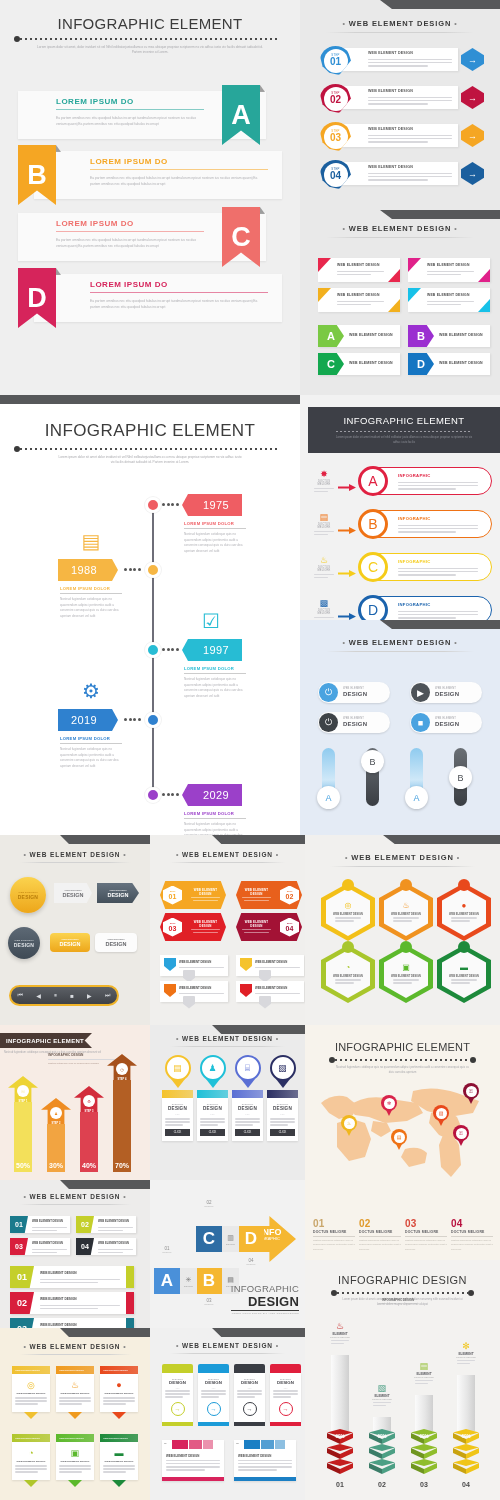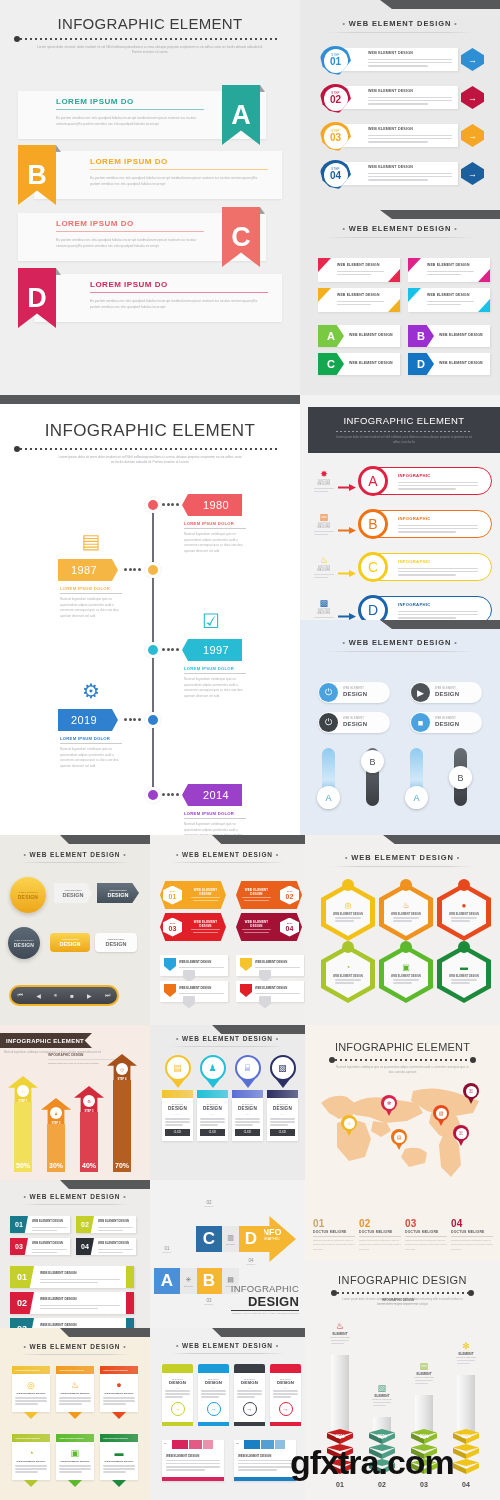--- a/index.html
+++ b/index.html
@@ -538,36 +538,36 @@
 
   <div class="panel" id="p4">
     <div class="darkbar" style="width:300px;"></div>
     <div class="big-title">INFOGRAPHIC ELEMENT</div>
     <div class="dashline" style="margin:5px 14px 3px;"></div>
     <div class="lorem">Lorem ipsum dolor sit amet dolor invidunt sit vel Nihil exlibatorjustoullamco cu mea ubicque propriae scriptorem no vix adhuc iusto vix facilis detraxit iudicabit id. Partem invenire at Lorem.</div>
     <div class="tl-spine"></div>
     <div id="tl-host">
         <div class="tl-node" style="left:145px;top:102px;background:#ef5d63;"></div>
         <div class="tl-chip r" style="left:182px;top:99px;width:60px;background:#ef5d63;">
-          <span>1980</span>
+          <span>1975</span>
         </div>
         <div class="tl-dots" style="left:162px;top:108px;width:18px;">
           <i style="left:0px"></i>
           <i style="left:4.5px"></i>
           <i style="left:9px"></i>
           <i style="left:13.5px"></i>
         </div>
         <div class="tl-txt" style="left:184px;top:126px;">
           <div class="h" style="color:#ef5d63">LOREM IPSUM DOLOR</div>
           <div class="r"></div>
           <div class="b">Nostrud fugiendum cotidieque quis no quaerendum adipisci pertinentio audit a convenire consequat quis cu duis caerulea aperiam deserunt vel iudit</div>
         </div>
         <div class="tl-node" style="left:145px;top:167px;background:#f6b643;"></div>
         <div class="tl-chip l" style="left:58px;top:164px;width:60px;background:#f6b643;">
-          <span>1987</span>
+          <span>1988</span>
         </div>
         <div class="tl-dots" style="left:124px;top:173px;width:18px;">
           <i style="left:0px"></i>
           <i style="left:4.5px"></i>
           <i style="left:9px"></i>
           <i style="left:13.5px"></i>
         </div>
         <div class="tl-txt" style="left:60px;top:191px;">
           <div class="h" style="color:#f6b643">LOREM IPSUM DOLOR</div>
           <div class="r"></div>
@@ -601,21 +601,21 @@
           <i style="left:13.5px"></i>
         </div>
         <div class="tl-txt" style="left:60px;top:341px;">
           <div class="h" style="color:#2f81cf">LOREM IPSUM DOLOR</div>
           <div class="r"></div>
           <div class="b">Nostrud fugiendum cotidieque quis no quaerendum adipisci pertinentio audit a convenire consequat quis cu duis caerulea aperiam deserunt vel iudit</div>
         </div>
         <div class="tl-icon" style="left:78px;top:283px;color:#2f81cf;font-size:20px;text-align:center;line-height:26px;">⚙</div>
         <div class="tl-node" style="left:145px;top:392px;background:#9b40c9;"></div>
         <div class="tl-chip r" style="left:182px;top:389px;width:60px;background:#9b40c9;">
-          <span>2014</span>
+          <span>2029</span>
         </div>
         <div class="tl-dots" style="left:162px;top:398px;width:18px;">
           <i style="left:0px"></i>
           <i style="left:4.5px"></i>
           <i style="left:9px"></i>
           <i style="left:13.5px"></i>
         </div>
         <div class="tl-txt" style="left:184px;top:416px;">
           <div class="h" style="color:#9b40c9">LOREM IPSUM DOLOR</div>
           <div class="r"></div>
@@ -1725,14 +1725,13 @@
               <div class="fakeline"></div>
               <div class="fakeline sh"></div>
             </div>
           </div>
           <div class="idx">04</div>
         </div>
       </div>
 
   </div>
 
-  <div class="watermark">gfxtra.com</div>
 </div>
 
 </body></html>

